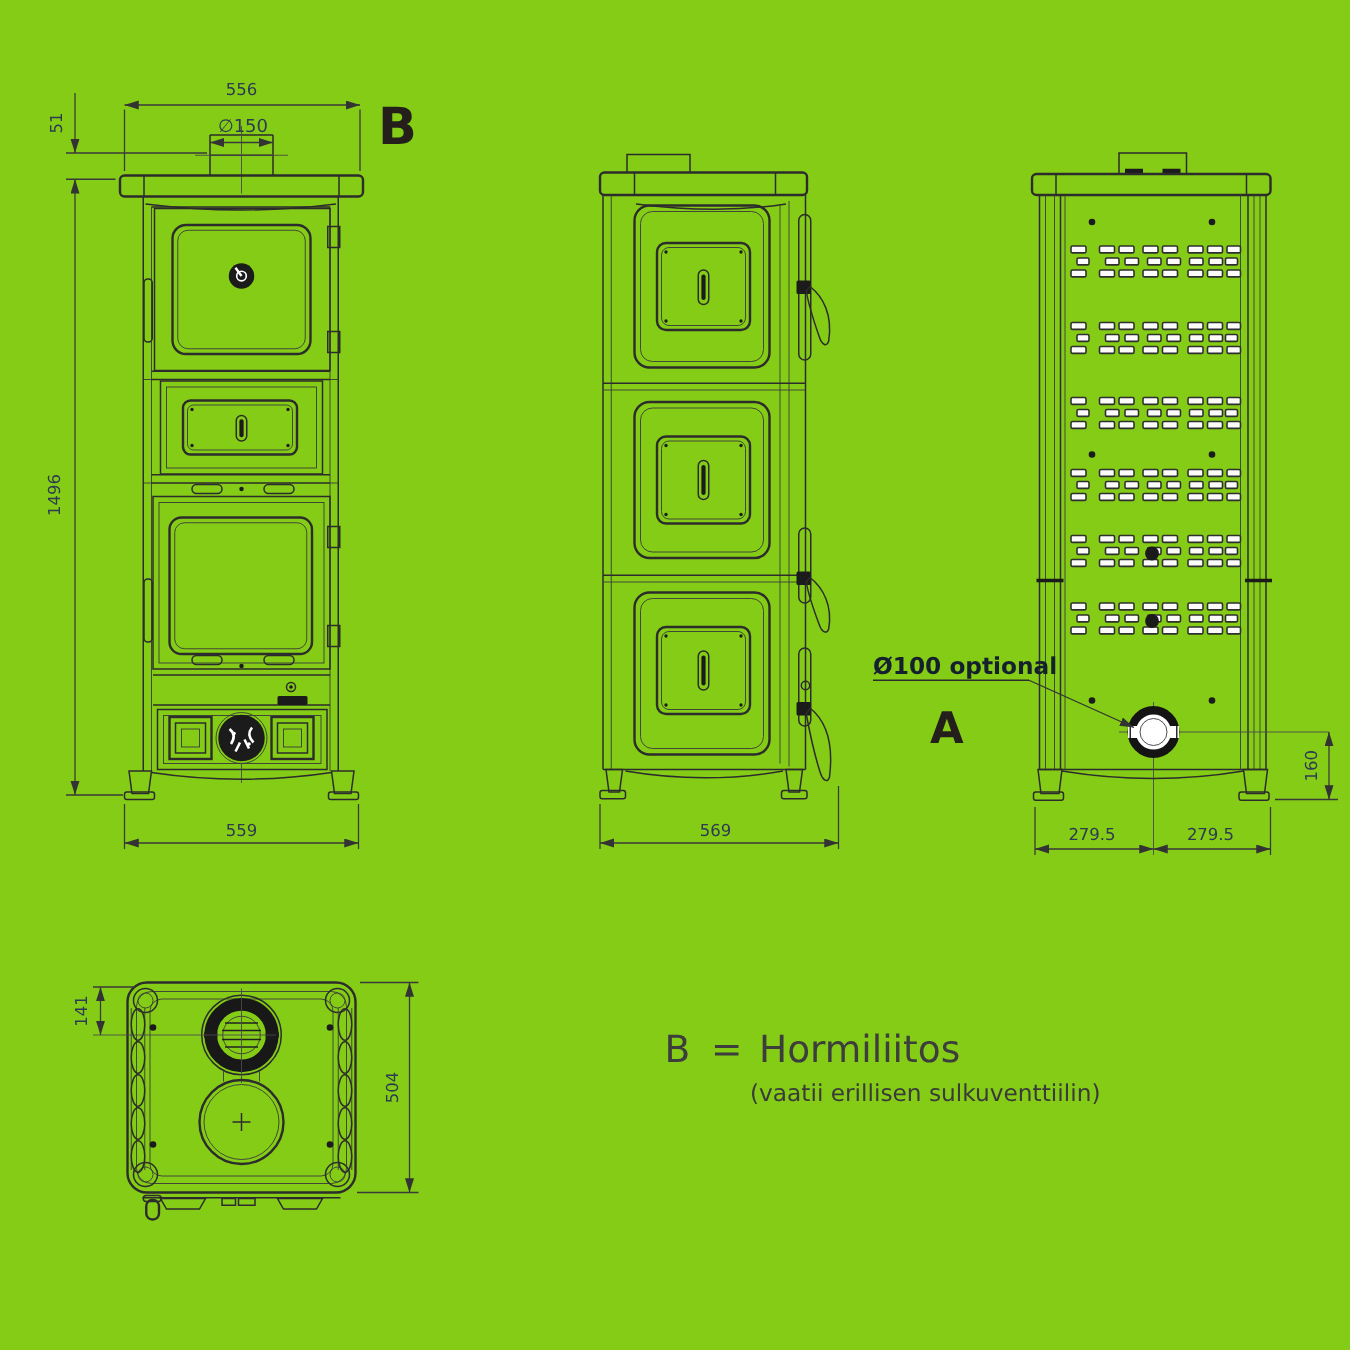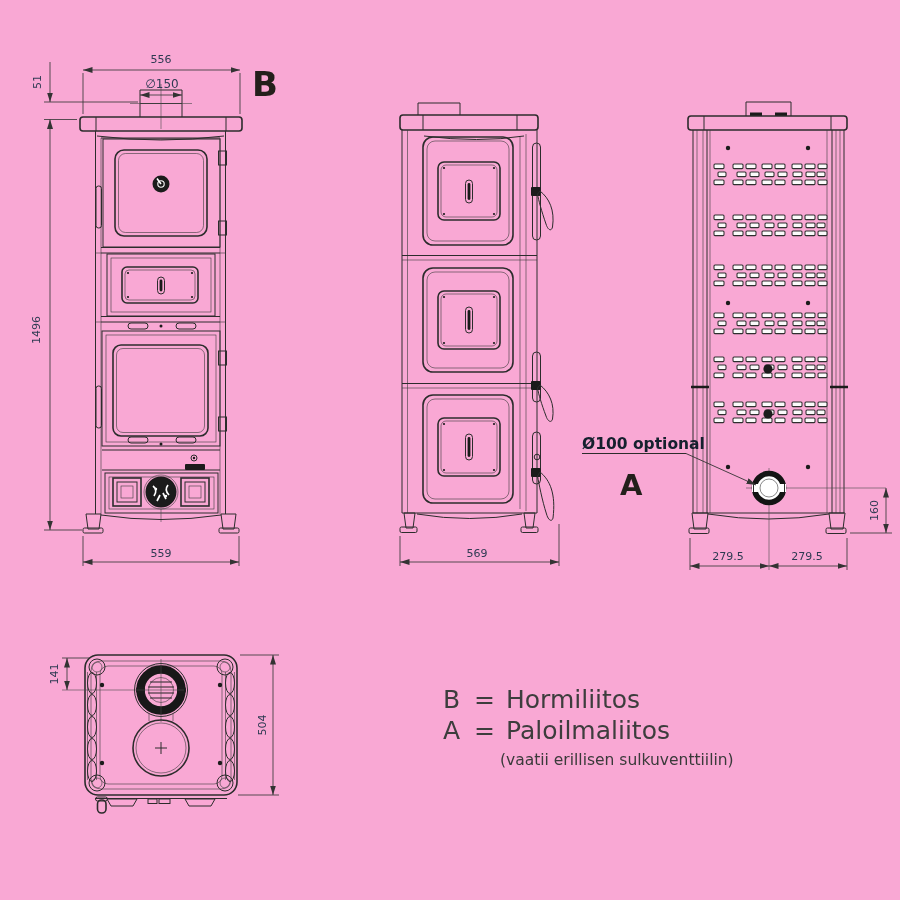--- a/index.html
+++ b/index.html
@@ -1,16 +1,16 @@
 <!DOCTYPE html>
 <html><head>
 <meta charset="utf-8">
 <style>
   html,body{margin:0;padding:0;background:#ffffff;}
-  #canvas{position:relative;width:900px;height:900px;background:#f9a8d4;overflow:hidden;
+  #canvas{position:relative;width:900px;height:900px;background:#84cc16;overflow:hidden;
           font-family:"DejaVu Sans", sans-serif;}
   svg{position:absolute;left:0;top:0;}
   
   .s1  {fill:none;stroke:#2c2c2c;stroke-width:1;}
   .s15 {fill:none;stroke:#2c2c2c;stroke-width:1.6;}
   .sth {fill:none;stroke:#3a3a3a;stroke-width:0.6;}
   .dk  {fill:#1b1b1b;stroke:none;}
   .dim {stroke:#3a3a3a;stroke-width:0.85;fill:none;}
   .ctr {stroke:#4a4a4a;stroke-width:0.6;fill:none;}
   .wht {stroke:#ffffff;fill:none;}
@@ -518,18 +518,15 @@
       <line class="dim" x1="273" y1="655" x2="273" y2="795" marker-start="url(#arw)" marker-end="url(#arw)"></line>
       <text class="dimtxt" transform="rotate(-90 265.5 725)" x="265.5" y="725" text-anchor="middle">504</text>
     </g>
   </g>
 </svg>
 
   <div class="legend">
     <div class="legend-line">
       <span class="lg-key">B</span><span class="lg-eq">=</span><span class="lg-val">Hormiliitos</span>
     </div>
-    <div class="legend-line">
-      <span class="lg-key">A</span><span class="lg-eq">=</span><span class="lg-val">Paloilmaliitos</span>
-    </div>
     <div class="legend-note">(vaatii erillisen sulkuventtiilin)</div>
   </div>
 </div>
 
 </body></html>

